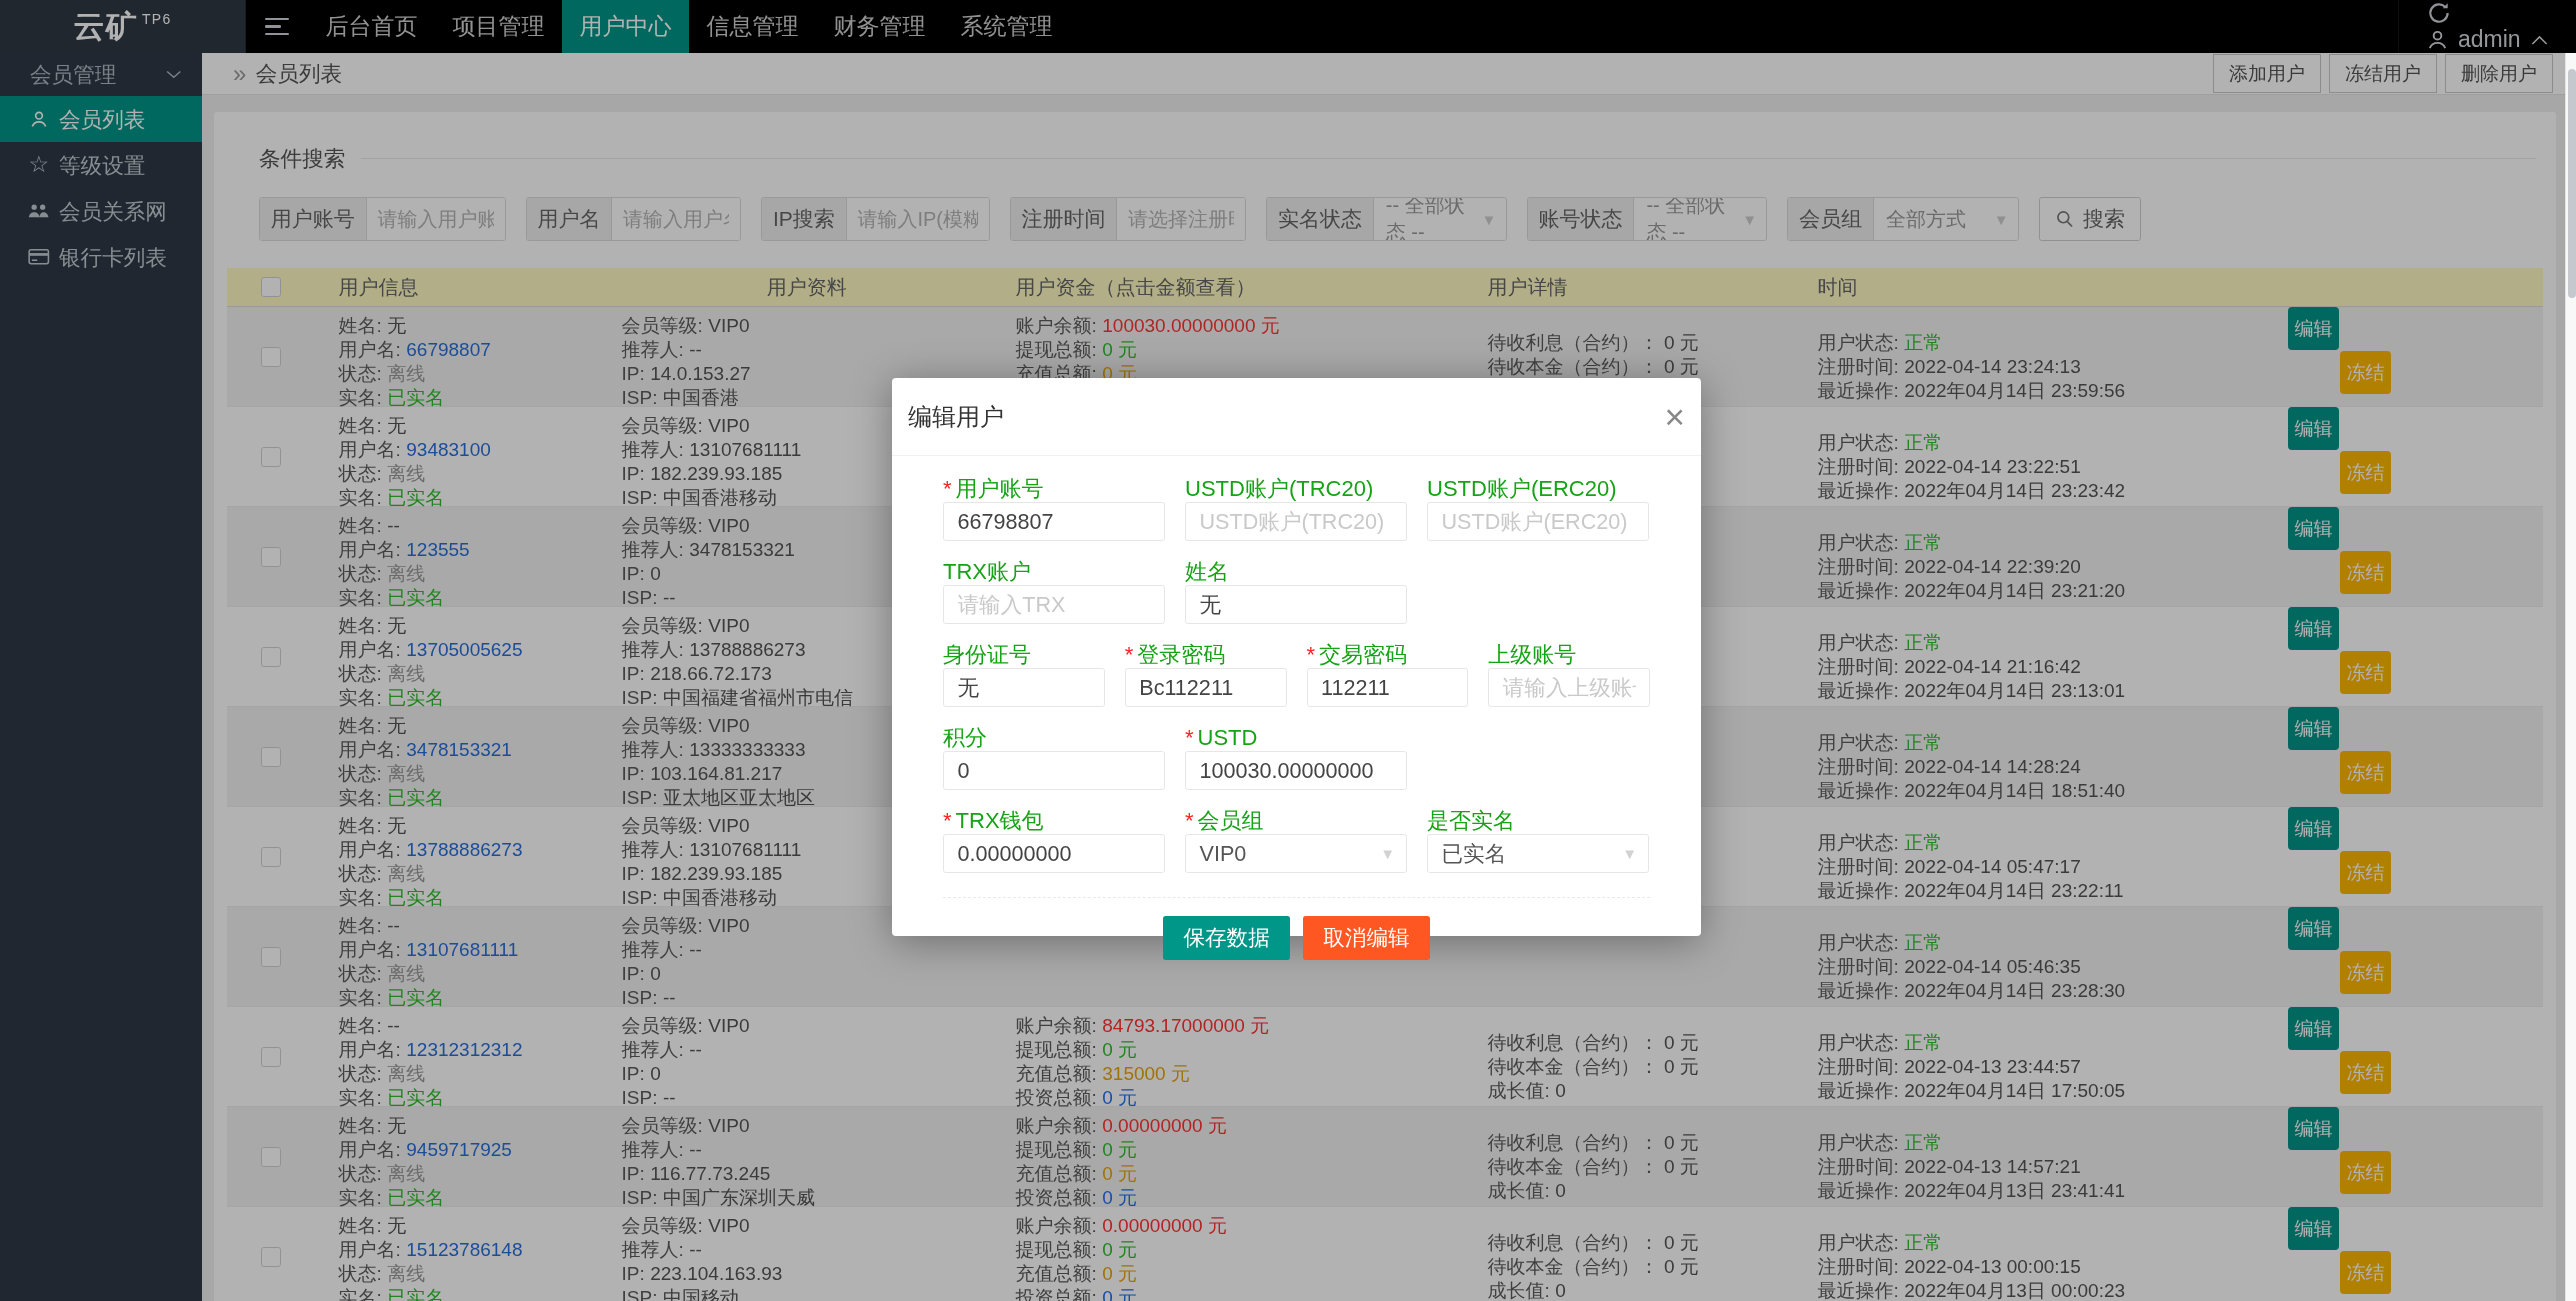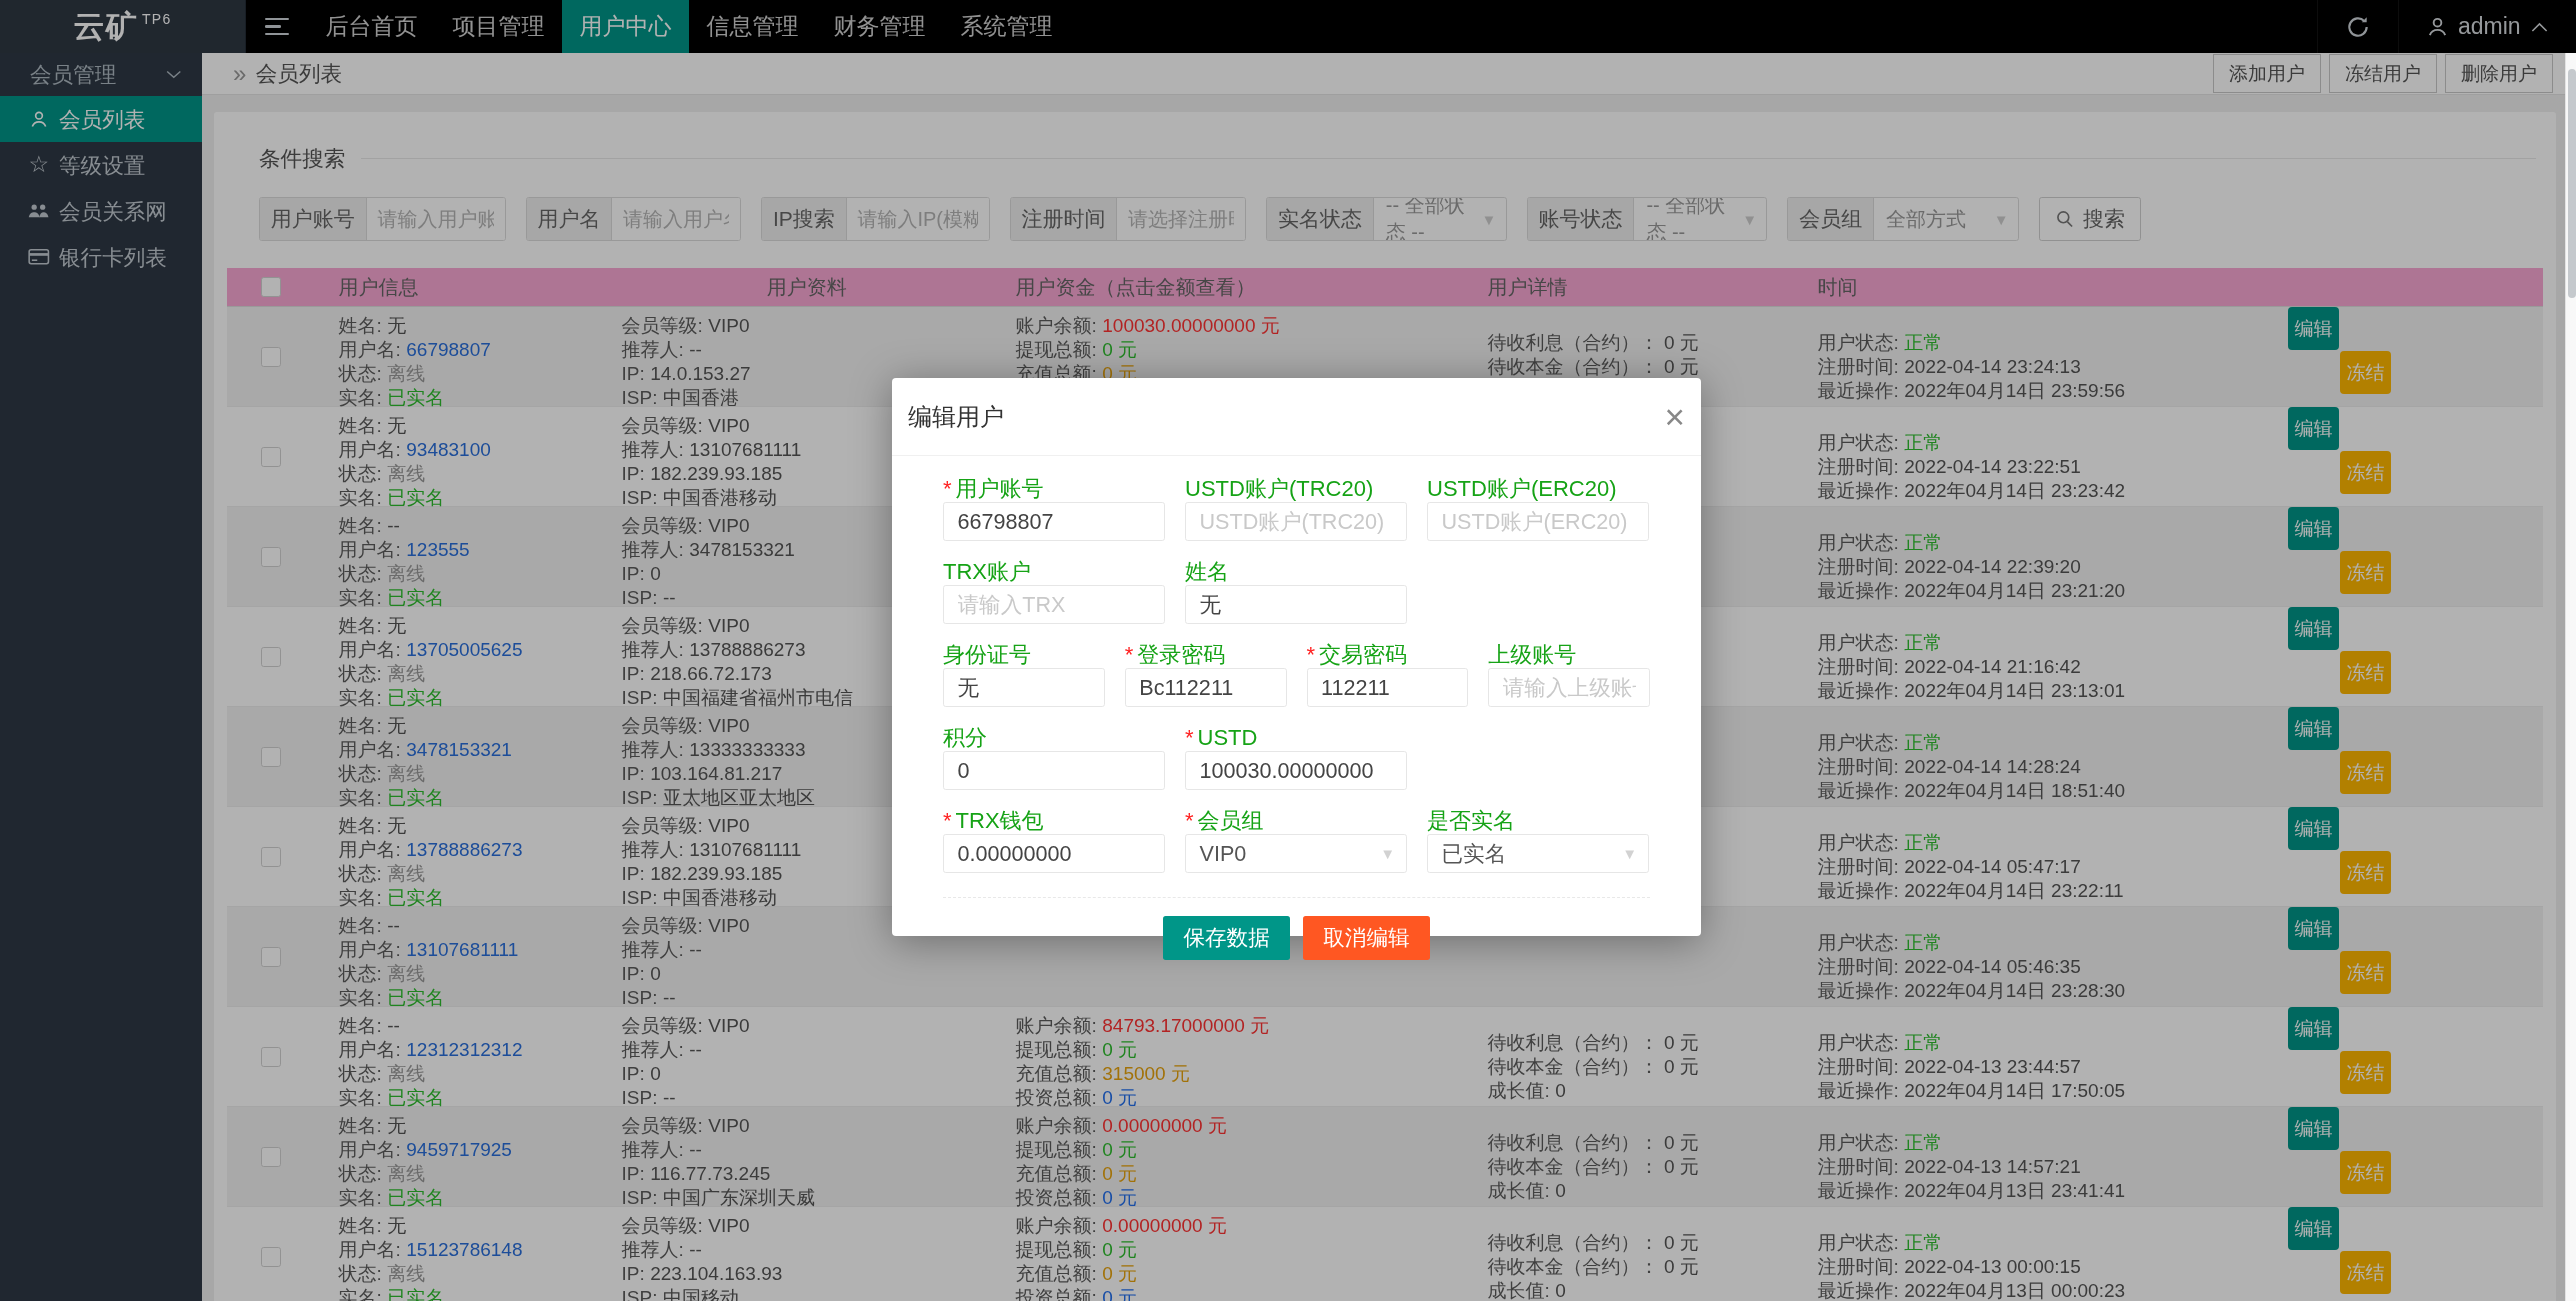--- a/index.html
+++ b/index.html
@@ -10,21 +10,21 @@
   
   .navbar { position:absolute; left:0; top:0; width:100%; height:53px; background:#000000; display:flex; align-items:stretch; z-index:10; }
   .logo { width:246px; background:#2e3843; color:#fff; display:flex; align-items:center; justify-content:center; font-size:31px; font-weight:bold; letter-spacing:1.3px; border-right:0.7px solid #232c35; }
   .logo sup { font-size:14px; font-weight:normal; margin-left:4px; transform:translateY(-8px); }
   .nav-toggle { width:62px; display:flex; flex-direction:column; align-items:center; justify-content:center; gap:4.7px; cursor:pointer; }
   .nav-toggle i { display:block; height:2.7px; background:#cfd5da; border-radius:1.3px; }
   .nav-toggle i:nth-child(1){ width:24px; } .nav-toggle i:nth-child(2){ width:16px; align-self:flex-start; margin-left:19px;} .nav-toggle i:nth-child(3){ width:24px; }
   .nav-items { display:flex; align-items:stretch; }
   .nav-item { display:flex; align-items:center; padding:0 17.5px; color:rgba(255,255,255,.82); font-size:23px; cursor:pointer; }
   .nav-item.active { background:#009688; color:#fff; }
-  .nav-right { margin-left:auto; display:flex; align-items:stretch; }
+  .nav-right { margin-left:auto; display:flex; align-items:stretch;flex-direction:column; }
   .nav-ic { width:81px; display:flex; align-items:center; justify-content:center; border-left:0.7px solid rgba(255,255,255,.08); cursor:pointer; }
   .nav-admin { display:flex; align-items:center; gap:9.4px; padding:0 27px; border-left:0.7px solid rgba(255,255,255,.08); color:#d6dade; font-size:23px; cursor:pointer; }
 
   
   .sidebar { position:absolute; left:0; top:53px; width:202px; height:1249px; background:#2f3945; z-index:9; }
   .side-group { height:43px; display:flex; align-items:center; padding:0 20px 0 30px; color:#aeb9c2; font-size:21.6px; cursor:pointer; }
   .side-group .chev { margin-left:auto; }
   .side-item { height:46px; display:flex; align-items:center; padding-left:28px; color:#c3cbd2; font-size:21.6px; cursor:pointer; }
   .side-item .s-ic { width:21.6px; height:21.6px; margin-right:9.4px; display:flex; align-items:center; justify-content:center; }
   .side-item.active { background:#009688; color:#fff; }
@@ -48,21 +48,21 @@
   .sgroup { display:flex; align-items:stretch; height:44px; border:1.3px solid #dcdcdc; border-radius:2.7px; overflow:hidden; background:#fff; }
   .sgroup .chip { background:#f0f0f0; border-right:1.3px solid #dcdcdc; display:flex; align-items:center; padding:0 10.8px; color:#666; font-size:21px; white-space:nowrap; }
   .sgroup input { border:0; outline:none; font-size:20px; color:#555; padding:0 10.8px; font-family:"Liberation Sans",sans-serif; }
   .sgroup input::placeholder { color:#b5b5b5; }
   .sgroup .sel { display:flex; align-items:center; justify-content:space-between; padding:0 9.4px 0 12px; color:#9a9a9a; font-size:20px; cursor:pointer; }
   .sel .caret { color:#cfcfcf; font-size:15px; margin-left:9.4px; }
   .search-btn { height:44px; padding:0 15px; border:1.3px solid #d0d0d0; border-radius:2.7px; background:#fff; display:flex; align-items:center; gap:8px; color:#666; font-size:21px; cursor:pointer; }
 
   
   .tbl { margin-top:27px; }
-  .thead { display:flex; height:39px; align-items:center; background:#f9a8d4; border-bottom:1.3px solid #ddd; color:#666; font-size:20px; }
+  .thead { display:flex; height:39px; align-items:center; background:#fef9c3; border-bottom:1.3px solid #ddd; color:#666; font-size:20px; }
   .trow { display:flex; height:100px; border-bottom:1.3px solid #ececec; background:#fff; }
   .trow.stripe { background:#f3f3f3; }
   .c-check { width:88px; display:flex; align-items:center; justify-content:center; }
   .c-info { width:283px; } .c-prof { width:394px;text-align:center; } .c-fund { width:472px; } .c-det { width:330px; } .c-time { width:431px; }
   .c-actions { flex:1; display:flex; align-items:flex-start; justify-content:flex-end; padding-right:152px; gap:1px; }
   .cell { padding:9.4px 0 0 23.6px; font-size:19px; color:#555; }
   .hcell { padding-left:23.6px; }
   .cell .line { height:20px; margin-bottom:4px; display:flex; align-items:center; white-space:nowrap; }
   .cell.pad3 { padding-top:26px; }
   .lbl { color:#5c5c5c; margin-right:5.4px; }

